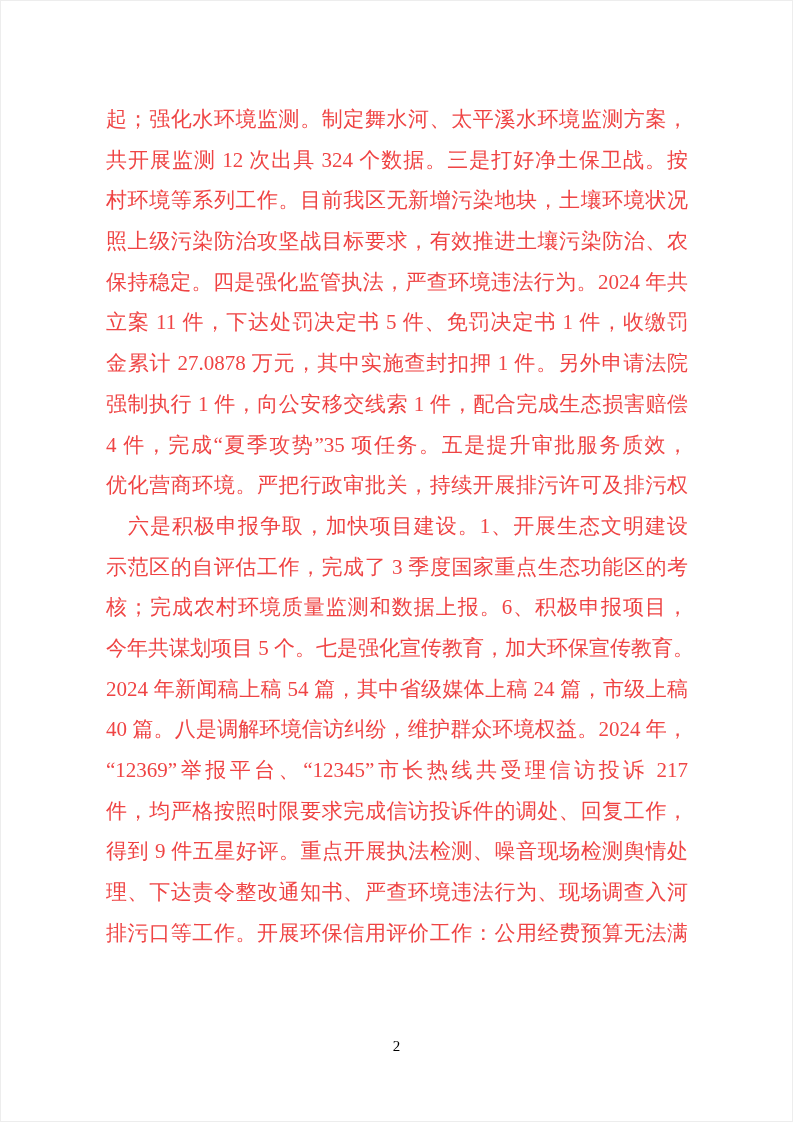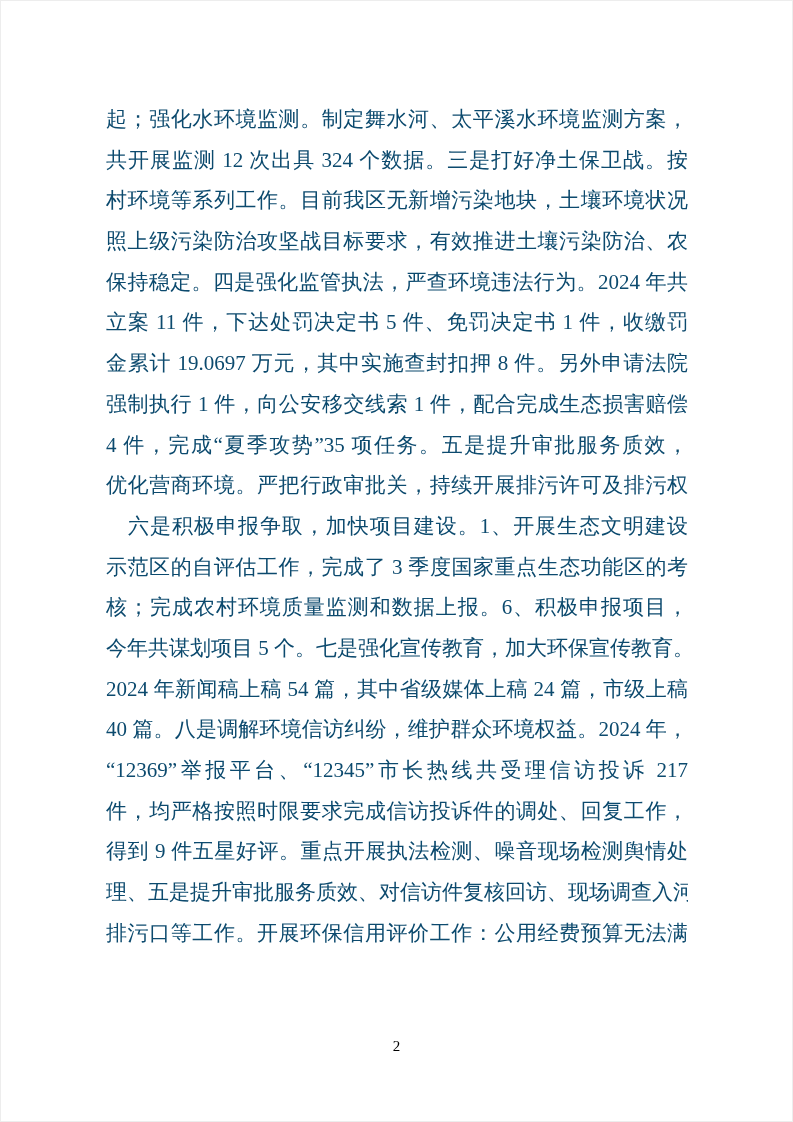--- a/index.html
+++ b/index.html
@@ -17,21 +17,21 @@
     overflow: hidden;
     font-family: "Liberation Serif", serif;
     color: #000000;
   }
   .body-text {
     position: absolute;
     left: 105px;
     right: 104px;
     top: 98px;
     font-size: 21px;
-    color: #0c4a6e;
+    color: #ef4444;
   }
   .line {
     height: 40.7px;
     line-height: 40.7px;
     white-space: nowrap;
     text-align: justify;
     text-align-last: justify;
     overflow: hidden;
   }
   .line.indent {
@@ -52,30 +52,30 @@
 <body>
 
 <div class="page">
   <div class="body-text">
       <div class="line">起；强化水环境监测。制定舞水河、太平溪水环境监测方案，</div>
       <div class="line">共开展监测 12 次出具 324 个数据。三是打好净土保卫战。按</div>
       <div class="line">村环境等系列工作。目前我区无新增污染地块，土壤环境状况</div>
       <div class="line">照上级污染防治攻坚战目标要求，有效推进土壤污染防治、农</div>
       <div class="line">保持稳定。四是强化监管执法，严查环境违法行为。2024 年共</div>
       <div class="line">立案 11 件，下达处罚决定书 5 件、免罚决定书 1 件，收缴罚</div>
-      <div class="line">金累计 19.0697 万元，其中实施查封扣押 8 件。另外申请法院</div>
+      <div class="line">金累计 27.0878 万元，其中实施查封扣押 1 件。另外申请法院</div>
       <div class="line">强制执行 1 件，向公安移交线索 1 件，配合完成生态损害赔偿</div>
       <div class="line">4 件，完成“夏季攻势”35 项任务。五是提升审批服务质效，</div>
       <div class="line">优化营商环境。严把行政审批关，持续开展排污许可及排污权</div>
       <div class="line indent">六是积极申报争取，加快项目建设。1、开展生态文明建设</div>
       <div class="line">示范区的自评估工作，完成了 3 季度国家重点生态功能区的考</div>
       <div class="line">核；完成农村环境质量监测和数据上报。6、积极申报项目，</div>
       <div class="line">今年共谋划项目 5 个。七是强化宣传教育，加大环保宣传教育。</div>
       <div class="line">2024 年新闻稿上稿 54 篇，其中省级媒体上稿 24 篇，市级上稿</div>
       <div class="line">40 篇。八是调解环境信访纠纷，维护群众环境权益。2024 年，</div>
       <div class="line">“12369”举报平台、“12345”市长热线共受理信访投诉 217</div>
       <div class="line">件，均严格按照时限要求完成信访投诉件的调处、回复工作，</div>
       <div class="line">得到 9 件五星好评。重点开展执法检测、噪音现场检测舆情处</div>
-      <div class="line">理、五是提升审批服务质效、对信访件复核回访、现场调查入河</div>
+      <div class="line">理、下达责令整改通知书、严查环境违法行为、现场调查入河</div>
       <div class="line">排污口等工作。开展环保信用评价工作：公用经费预算无法满</div>
     </div>
   <div class="page-number">2</div>
 </div>
 
 </body></html>

